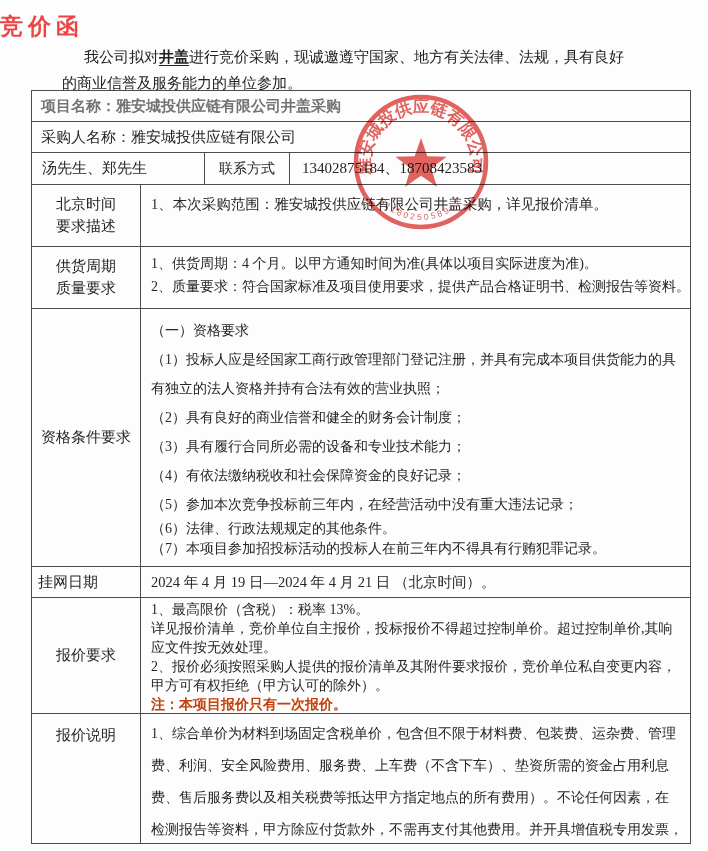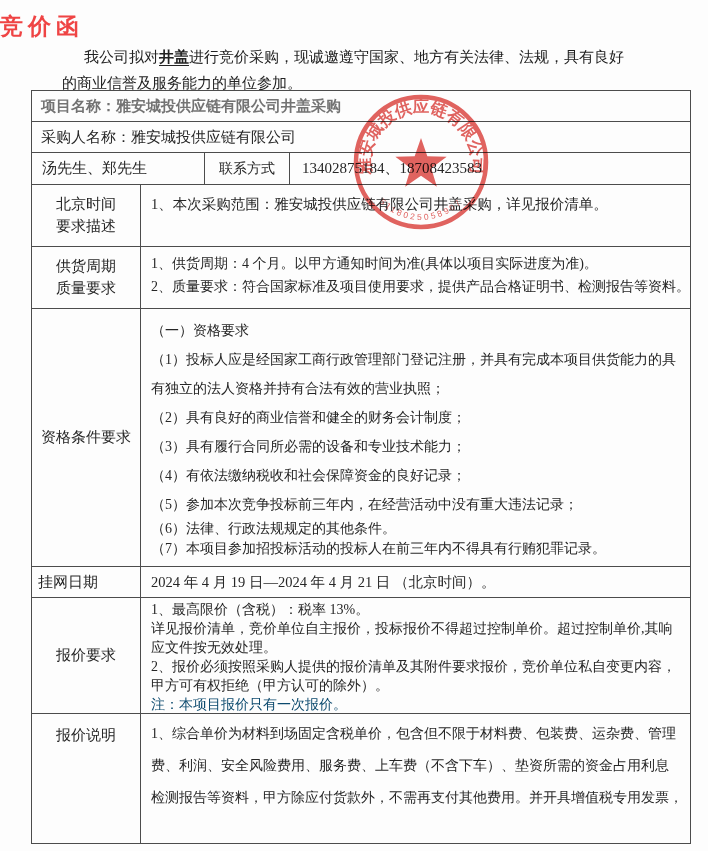--- a/index.html
+++ b/index.html
@@ -54,21 +54,21 @@
               display:flex; align-items:center; justify-content:center; font-size:14px; }
   .c-phones { flex:1; display:flex; align-items:center; padding-left:12px; font-size:15px; }
 
   .content-scope { padding-top:10px; font-size:14.5px; }
   .content-delivery { padding-top:5px; line-height:23px; font-size:14px; }
   .content-qual { padding-top:7px; }
   .ql { line-height:29px; }
   .ql-tight { line-height:20px; }
   .content-date { display:flex; align-items:center; font-size:14.5px; }
   .content-quote-req { padding-top:2px; line-height:19px; }
-  .note-bold { font-weight:normal; color:#0c4a6e; }
+  .note-bold { font-weight:bold; color:#c2410c; }
   .content-quote-desc { padding-top:4px; line-height:32px; }
 
   .seal {
     position:absolute; left:341px; top:82px; width:160px; height:160px;
     opacity:0.83; mix-blend-mode:multiply; pointer-events:none;
   }
 </style>
 </head>
 <body>
 
@@ -150,20 +150,21 @@
         <div class="line">甲方可有权拒绝（甲方认可的除外）。</div>
         <div class="line note-bold">注：本项目报价只有一次报价。</div>
       </div>
     </div>
 
     <div class="row r9">
       <div class="cell cell-label label-top">报价说明</div>
       <div class="cell cell-content content-quote-desc">
         <div class="line">1、综合单价为材料到场固定含税单价，包含但不限于材料费、包装费、运杂费、管理</div>
         <div class="line">费、利润、安全风险费用、服务费、上车费（不含下车）、垫资所需的资金占用利息</div>
+        <div class="line">费、售后服务费以及相关税费等抵达甲方指定地点的所有费用）。不论任何因素，在</div>
         <div class="line">检测报告等资料，甲方除应付货款外，不需再支付其他费用。并开具增值税专用发票，</div>
       </div>
     </div>
 
   </div>
 
   <svg class="seal" viewBox="-80 -80 160 160" aria-hidden="true">
     <circle r="65" fill="none" stroke="#dc4440" stroke-width="4.5"></circle>
     <defs>
       <path id="sealArcTop" d="M -47 21 A 51 51 0 1 1 47 21" fill="none"></path>

